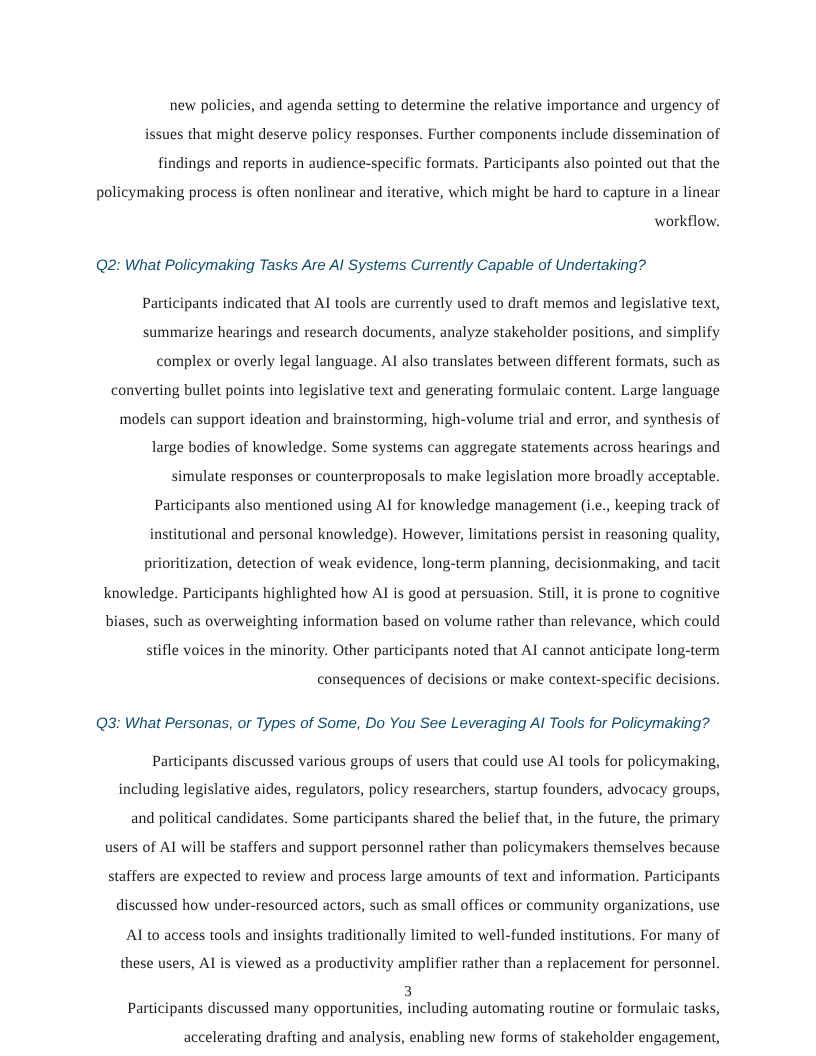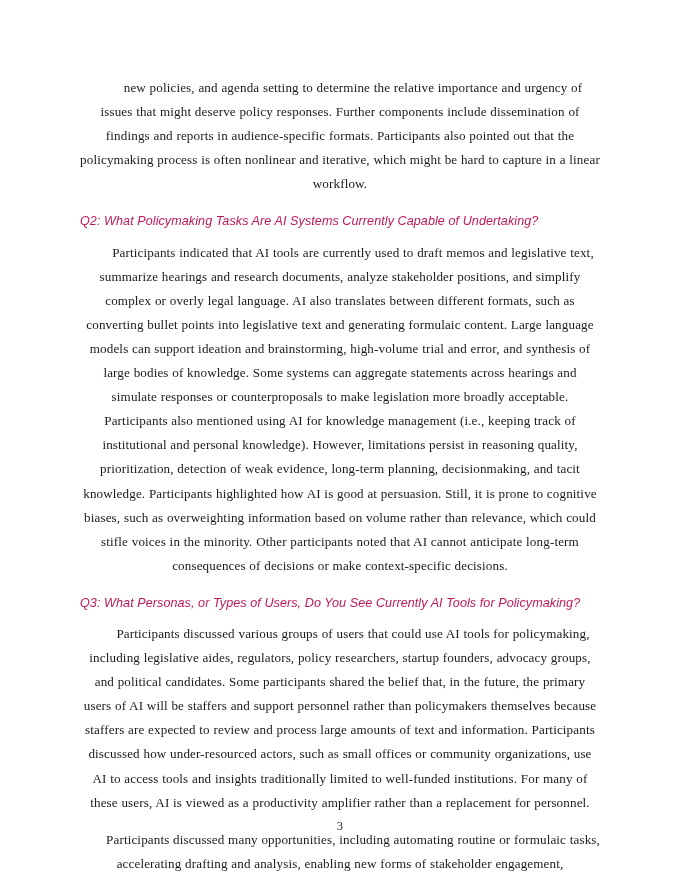--- a/index.html
+++ b/index.html
@@ -25,33 +25,33 @@
   .content {
     position: absolute;
     left: 80px;
     top: 76px;
     width: 520px;
   }
   .para {
     font-family: "Liberation Serif", "DejaVu Serif", serif;
     font-size: 13.1px;
     line-height: 24.1px;
-    text-align: center;
+    text-align: right;
     color: #1a1a1a;
     margin: 0;
     text-indent: 26px;
     letter-spacing: 0.01em;
     word-spacing: 0.02em;
   }
   .heading {
     font-family: "Liberation Sans", "DejaVu Sans", sans-serif;
     font-style: italic;
     font-size: 12.6px;
     line-height: 24.1px;
-    color: #be185d;
+    color: #0c4a6e;
     margin: 0;
     padding-left: 20px;
     text-indent: -20px;
     letter-spacing: 0.005em;
   }
   .gap-after-para { margin-bottom: 13px; }
   .gap-after-heading { margin-bottom: 7px; }
 
   .page-number {
     position: absolute;
@@ -71,21 +71,21 @@
 <div class="page">
 
   <div class="content">
 
     <p class="para gap-after-para">new policies, and agenda setting to determine the relative importance and urgency of issues that might deserve policy responses. Further components include dissemination of findings and reports in audience-specific formats. Participants also pointed out that the policymaking process is often nonlinear and iterative, which might be hard to capture in a linear workflow.</p>
 
     <p class="heading gap-after-heading">Q2: What Policymaking Tasks Are AI Systems Currently Capable of Undertaking?</p>
 
     <p class="para gap-after-para">Participants indicated that AI tools are currently used to draft memos and legislative text, summarize hearings and research documents, analyze stakeholder positions, and simplify complex or overly legal language. AI also translates between different formats, such as converting bullet points into legislative text and generating formulaic content. Large language models can support ideation and brainstorming, high-volume trial and error, and synthesis of large bodies of knowledge. Some systems can aggregate statements across hearings and simulate responses or counterproposals to make legislation more broadly acceptable. Participants also mentioned using AI for knowledge management (i.e., keeping track of institutional and personal knowledge). However, limitations persist in reasoning quality, prioritization, detection of weak evidence, long-term planning, decisionmaking, and tacit knowledge. Participants highlighted how AI is good at persuasion. Still, it is prone to cognitive biases, such as overweighting information based on volume rather than relevance, which could stifle voices in the minority. Other participants noted that AI cannot anticipate long-term consequences of decisions or make context-specific decisions.</p>
 
-    <p class="heading gap-after-heading">Q3: What Personas, or Types of Users, Do You See Currently AI Tools for Policymaking?</p>
+    <p class="heading gap-after-heading">Q3: What Personas, or Types of Some, Do You See Leveraging AI Tools for Policymaking?</p>
 
     <p class="para gap-after-para">Participants discussed various groups of users that could use AI tools for policymaking, including legislative aides, regulators, policy researchers, startup founders, advocacy groups, and political candidates. Some participants shared the belief that, in the future, the primary users of AI will be staffers and support personnel rather than policymakers themselves because staffers are expected to review and process large amounts of text and information. Participants discussed how under-resourced actors, such as small offices or community organizations, use AI to access tools and insights traditionally limited to well-funded institutions. For many of these users, AI is viewed as a productivity amplifier rather than a replacement for personnel.</p>
 
 
     <p class="para">Participants discussed many opportunities, including automating routine or formulaic tasks, accelerating drafting and analysis, enabling new forms of stakeholder engagement, democratizing access to high-quality analysis, and potentially speeding up feedback loops between stakeholders for faster policy implementation. Some participants discussed how AI allows for customization and might assist in negotiation by identifying consensus positions or generating customized, persuasive content. However, challenges that policy-facing participants</p>
 
   </div>
 
   <div class="page-number">3</div>
 

